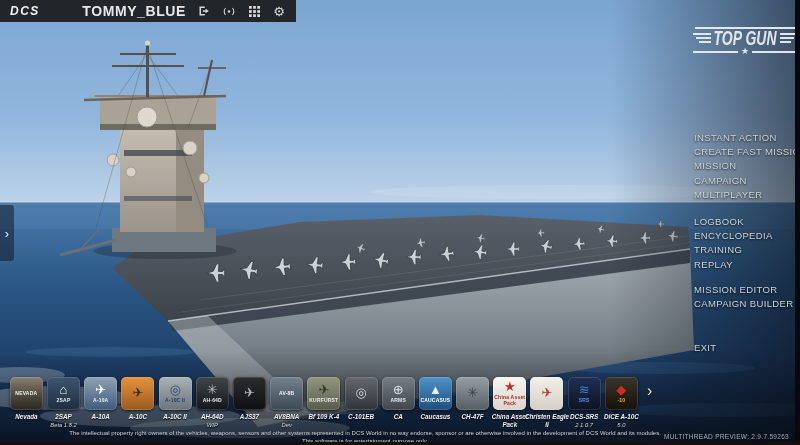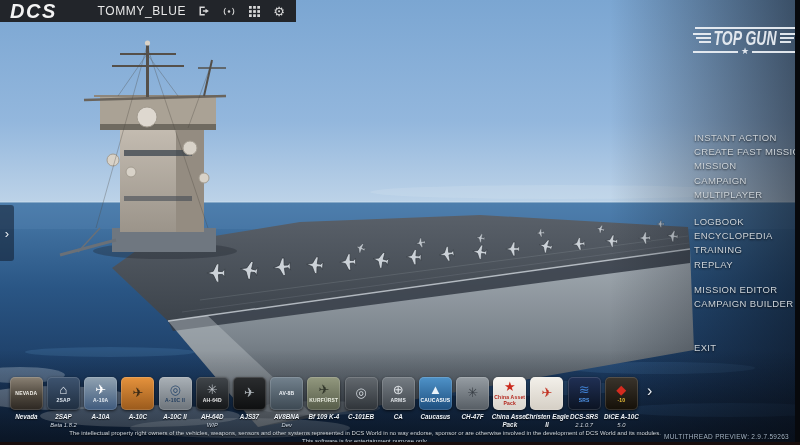--- a/index.html
+++ b/index.html
@@ -10,23 +10,23 @@
   }
   
   .scene{position:absolute;left:0;top:0;width:800px;height:445px;}
   
   .topbar{
     position:absolute;left:0;top:0;width:296px;height:22px;
     background:rgba(30,31,34,.96);
     display:flex;align-items:center;gap:10px;
     padding:0 10px;box-sizing:border-box;z-index:20;
   }
-  .dcs-logo{font-weight:bold;font-style:italic;font-size:20px;color:#f3f3f3;letter-spacing:1.5px;}
+  .dcs-logo{font-weight:bold;font-style:italic;font-size:12px;color:#f3f3f3;letter-spacing:1.5px;}
   .topbar-right{margin-left:auto;display:flex;align-items:center;gap:11px;}
-  .username{font-size:12px;font-weight:normal;color:#e8e8e8;letter-spacing:.6px;}
+  .username{font-size:14px;font-weight:bold;color:#e8e8e8;letter-spacing:.6px;}
   .tb-icon{width:14px;height:14px;display:flex;align-items:center;justify-content:center;color:#d9d9d9;cursor:pointer;}
   .tb-icon svg{display:block;}
   .gear{font-size:13px;line-height:1;}
   
   .topgun{position:absolute;left:693px;top:27px;width:104px;opacity:.93;z-index:15;color:#edf1f6;}
   .tg-topline{height:2px;background:#edf1f6;margin:0 2px 2px 2px;}
   .tg-mid{display:flex;align-items:center;gap:3px;font-style:italic;}
   .tg-wing{flex:1;display:flex;flex-direction:column;gap:2px;}
   .tg-wing b{display:block;height:2px;background:#edf1f6;}
   .tg-wing.left b{align-self:flex-end;}

